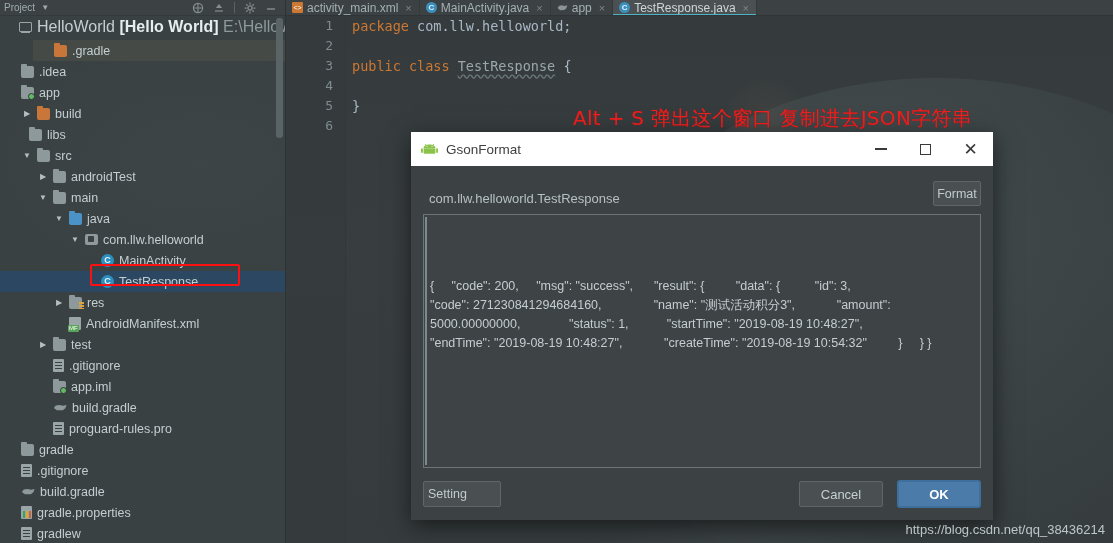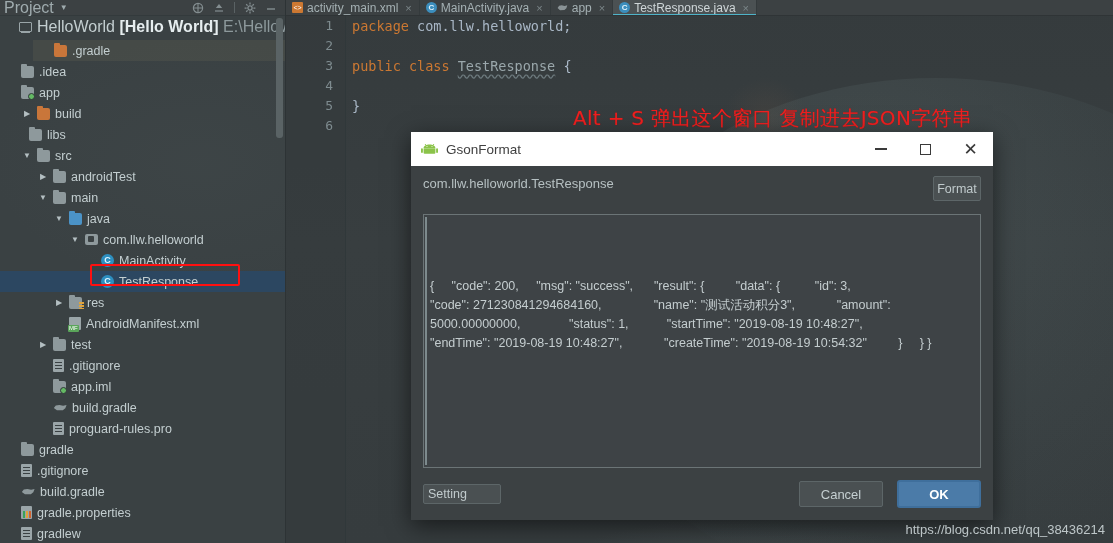--- a/index.html
+++ b/index.html
@@ -105,21 +105,21 @@
     background:
       radial-gradient(ellipse 300px 180px at 70% 30%, rgba(90,100,100,0.10), rgba(0,0,0,0) 70%),
       linear-gradient(180deg,#3a4143 0%, #3a4143 100%);
     border-right: 1px solid #2d3335;
     overflow: hidden;
   }
   .panel-head {
     height: 16px; background: #3c4143; display:flex; align-items:center;
     padding: 0 4px; gap: 6px; border-bottom:1px solid #333a3c;
   }
-  .panel-head .ptitle { font-size: 16px; color:#9fabae; }
+  .panel-head .ptitle { font-size: 10px; color:#9fabae; }
   .panel-head .caret { font-size: 8px; color:#9fabae; }
   .ph-icons { margin-left:auto; display:flex; align-items:center; gap:9px; padding-right:4px; }
   .phi { width:12px; height:12px; opacity:.72; position:relative; display:block; }
   .phi svg { display:block; }
   .sep-v { width:1px; height:11px; background:#5a6264; }
 
   .tree { padding-top: 2px; font-size: 12.5px; color:#bcc7c9; }
   .row {
     display:flex; align-items:center; height: 21px; padding-left: 4px;
     gap: 5px; white-space: nowrap; position: relative;
@@ -191,21 +191,21 @@
   .droid { width:17px; height:12px; position:relative; flex:none; margin-right:8px; }
   .droid svg { display:block; }
   .dlg-title .dt { font-size: 13.5px; color:#404040; }
   .wbtns { margin-left:auto; display:flex; align-items:center; height:34px; }
   .wbtn { width:45px; height:34px; display:flex; align-items:center; justify-content:center;
     color:#3a3a3a; font-size:14px; }
   .wbtn .sq { width:11px; height:11px; border:1.4px solid #3a3a3a; }
   .wbtn .dash { width:12px; height:1.4px; background:#3a3a3a; }
 
   .dlg-body { flex:1; padding: 10px 12px 0 12px; display:flex; flex-direction:column; }
-  .dlg-row1 { display:flex; align-items:flex-start; height: 30px; flex:none; }
+  .dlg-row1 { display:flex; align-items:flex-end; height: 30px; flex:none;margin-left:6px; }
   .cname { font-size: 13px; color:#b6c0c2; }
   .fmt-btn {
     margin-left:auto; width: 48px; height: 25px;
     background:#4a5052; border:1px solid #5d6668; border-radius:2px;
     color:#c0cacc; font-size:12.5px; display:flex; align-items:center; justify-content:center;
   }
   .jsonarea {
     margin-top: 8px;
     flex: 1;
     background: #3e4346;
@@ -218,21 +218,21 @@
     overflow: hidden;
     position: relative;
   }
   .jsonarea .caret-col { position:absolute; left:1px; top:2px; bottom:2px; width:2px; background:#7d8a8d; }
   .ja-line { white-space: pre; }
   .dlg-foot {
     height: 52px; flex:none; display:flex; align-items:center;
     padding: 0 12px;
   }
   .setting-btn {
-    width: 78px; height: 20px; background:#4a5052; border:1px solid #5d6668;
+    width: 78px; height: 26px; background:#4a5052; border:1px solid #5d6668;
     border-radius:2px; color:#c0cacc; font-size:12.5px;
     display:flex; align-items:center; padding-left:4px;
   }
   .foot-right { margin-left:auto; display:flex; align-items:center; gap: 14px; text-align: center; }
   .cancel-btn {
     width: 84px; height: 26px; background:#4a5052; border:1px solid #5d6668;
     border-radius:2px; color:#c5cfd1; font-size:13px;
     display:flex; align-items:center; justify-content:center;
   }
   .ok-btn {

